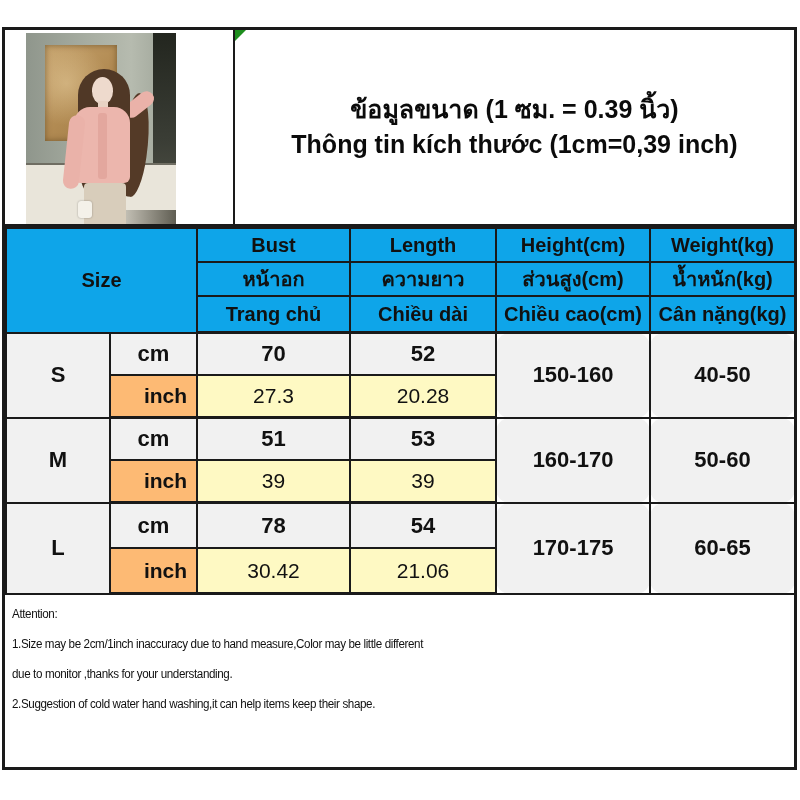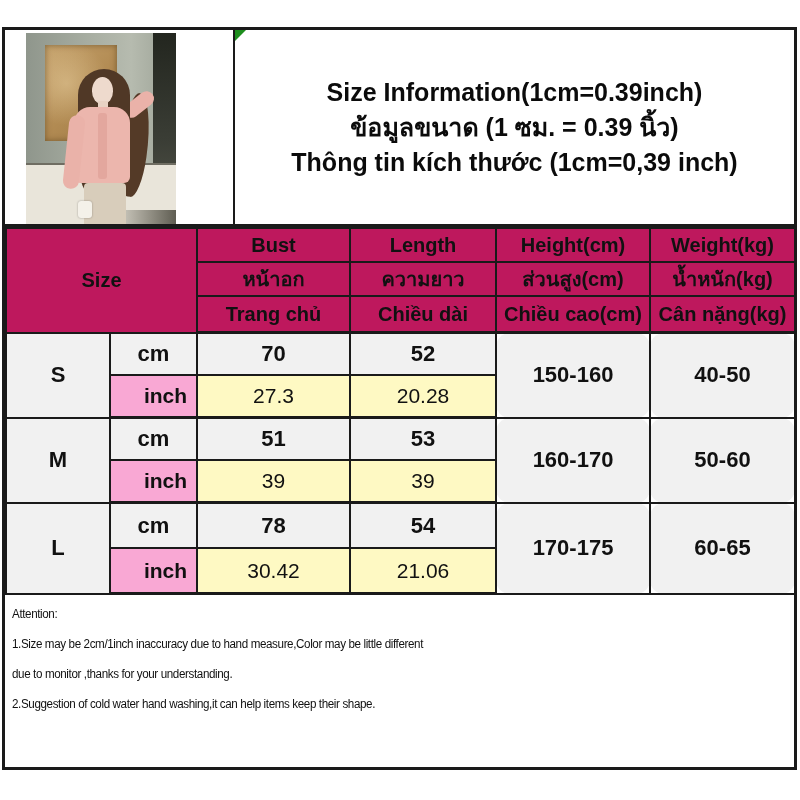--- a/index.html
+++ b/index.html
@@ -60,28 +60,28 @@
   .corner-marker{position:absolute;left:0;top:0;width:0;height:0;
     border-top:11px solid #1e8e1e;border-right:11px solid transparent;}
   .title-line{font-weight:bold;font-size:25px;line-height:35px;color:#0b0b0b;}
   
   table.size-table{border-collapse:collapse;table-layout:fixed;width:789px;}
   .size-table td{
     border:2px solid #1a1a1a;text-align:center;vertical-align:middle;
     padding:0;overflow:hidden;
   }
   .size-table td.c-size{background:#d8d8d8;font-weight:bold;font-size:38px;}
-  .size-table tr.hr td{height:32px;background:#be185d;font-weight:bold;font-size:20px;}
+  .size-table tr.hr td{height:32px;background:#0ea5e9;font-weight:bold;font-size:20px;}
   .size-table tr.hr-last td{border-bottom-width:3px;height:34px;}
   .size-table td.c-letter{background:#d8d8d8;font-weight:bold;font-size:22px;}
   .size-table td.c-unit{font-weight:bold;font-size:20px;}
   .size-table tr.r-cm td{height:40px;background:#f1f1f1;font-size:22px;}
   .size-table tr.r-cm td.c-val{font-weight:bold;margin-left:16px;}
   .size-table tr.r-inch td{height:40px;background:#fef9c3;font-size:21px;}
-  .size-table tr.r-inch td.c-unit{background:#f9a8d4;padding-left:24px;}
+  .size-table tr.r-inch td.c-unit{background:#fdba74;padding-left:24px;}
   .size-table tr.r-lg td{height:43px;}
   .size-table td.c-range{background:#ededed;font-weight:bold;font-size:20px;border-radius:14px;}
   .size-table tr.grp-end td{border-bottom-width:3px;}
   
   .attention{padding:4px 7px;font-size:12px;line-height:30px;letter-spacing:-0.4px;}
   .attn-line{white-space:nowrap;transform:scaleX(0.97);transform-origin:left center;}
 </style>
 </head>
 <body>
 
@@ -102,21 +102,20 @@
         <div class="model-neck"></div>
         <div class="model-pants"></div>
         <div class="model-blouse"></div>
         <div class="sleeve-left"></div>
         <div class="blouse-tie"></div>
         <div class="handbag"></div>
       </div>
     </div>
     <div class="title-cell">
       <div class="corner-marker"></div>
-      <div class="title-line">Size Information(1cm=0.39inch)</div>
       <div class="title-line">ข้อมูลขนาด (1 ซม. = 0.39 นิ้ว)</div>
       <div class="title-line">Thông tin kích thước (1cm=0,39 inch)</div>
     </div>
   </div>
 
   <table class="size-table">
     <colgroup>
       <col style="width:104px">
         <col style="width:87px">
         <col style="width:153px">

